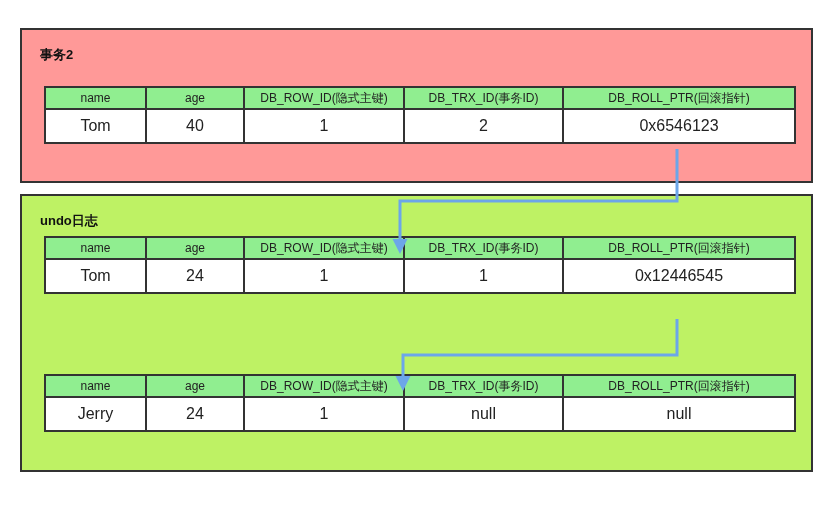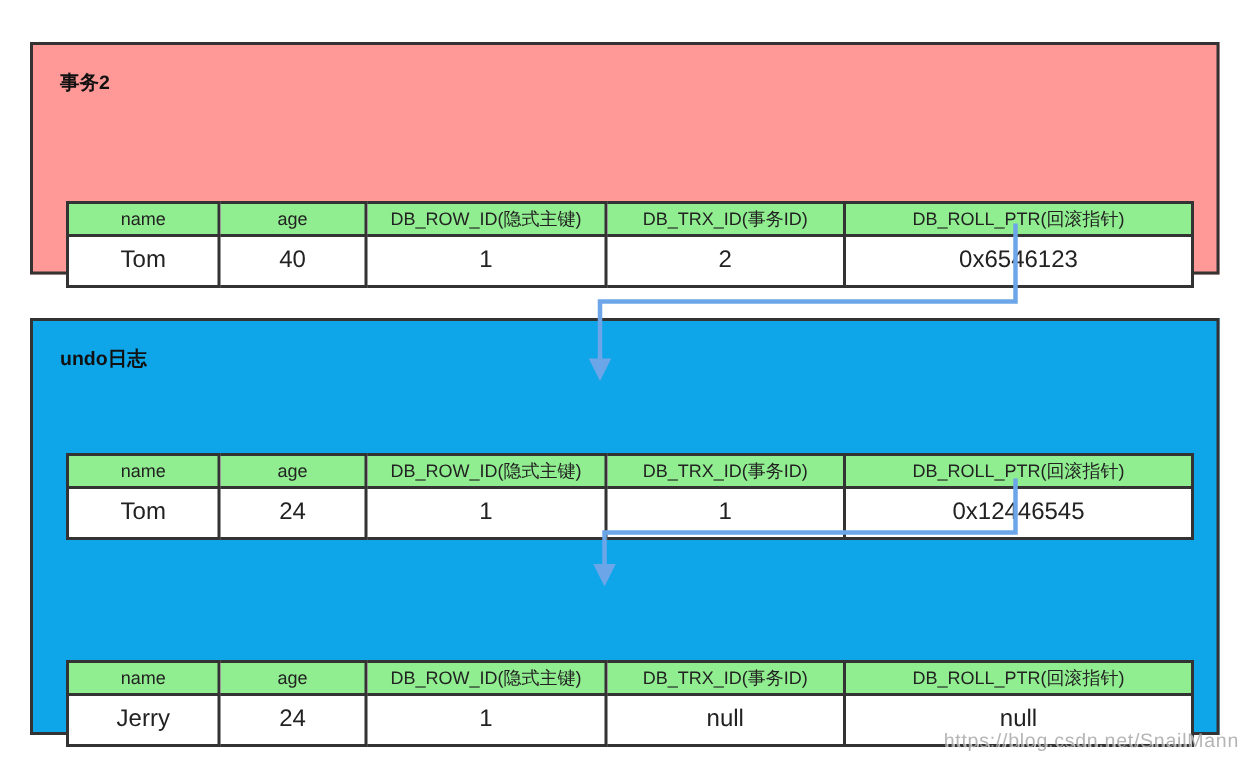--- a/index.html
+++ b/index.html
@@ -2,49 +2,49 @@
 <html><head>
 <meta charset="utf-8">
 <style>
   html,body{margin:0;padding:0;background:#ffffff;}
   .canvas{
     position:relative;
     width:838px;height:513px;
     background:#ffffff;
     font-family:"Liberation Sans", sans-serif;
     overflow:hidden;
+    border-radius:25px;
   }
   .box{
     position:absolute;
     box-sizing:border-box;
     border:2px solid #333333;
   }
   .box.pink{
     left:20px;top:28px;width:793px;height:155px;
     background:#ff9998;
   }
   .box.yellow{
-    left:20px;top:212px;width:793px;height:278px;
-    background:#0ea5e9;
+    left:20px;top:194px;width:793px;height:278px;
+    background:#bef264;
   }
   .box-title{
     position:absolute;
     left:18px;top:16px;
     font-size:13px;
     font-weight:bold;
     color:#111111;
   }
   table.dtable{
     position:absolute;
     left:22px;
     border-collapse:collapse;
     table-layout:fixed;
     width:750px;
     background:#ffffff;
-    margin-top:48px;
   }
   table.dtable th, table.dtable td{
     box-sizing:border-box;
     border:2px solid #333333;
     text-align:center;
     vertical-align:middle;
     font-weight:normal;
     color:#222222;
     overflow:hidden;
     white-space:nowrap;
@@ -177,15 +177,14 @@
     <g>
       <path d="M 677 149 L 677 201 L 400 201 L 400 240" fill="none" stroke="#6ca6e9" stroke-width="3"></path>
       <path d="M 392.5 239 L 407.5 239 L 400 254 Z" fill="#6ca6e9"></path>
     </g>
     <g>
       <path d="M 677 319 L 677 355 L 403 355 L 403 377" fill="none" stroke="#6ca6e9" stroke-width="3"></path>
       <path d="M 395.5 376 L 410.5 376 L 403 391 Z" fill="#6ca6e9"></path>
     </g>
   </svg>
 
-  <div class="watermark">https://blog.csdn.net/SnailMann</div>
 
 </div>
 
 </body></html>

